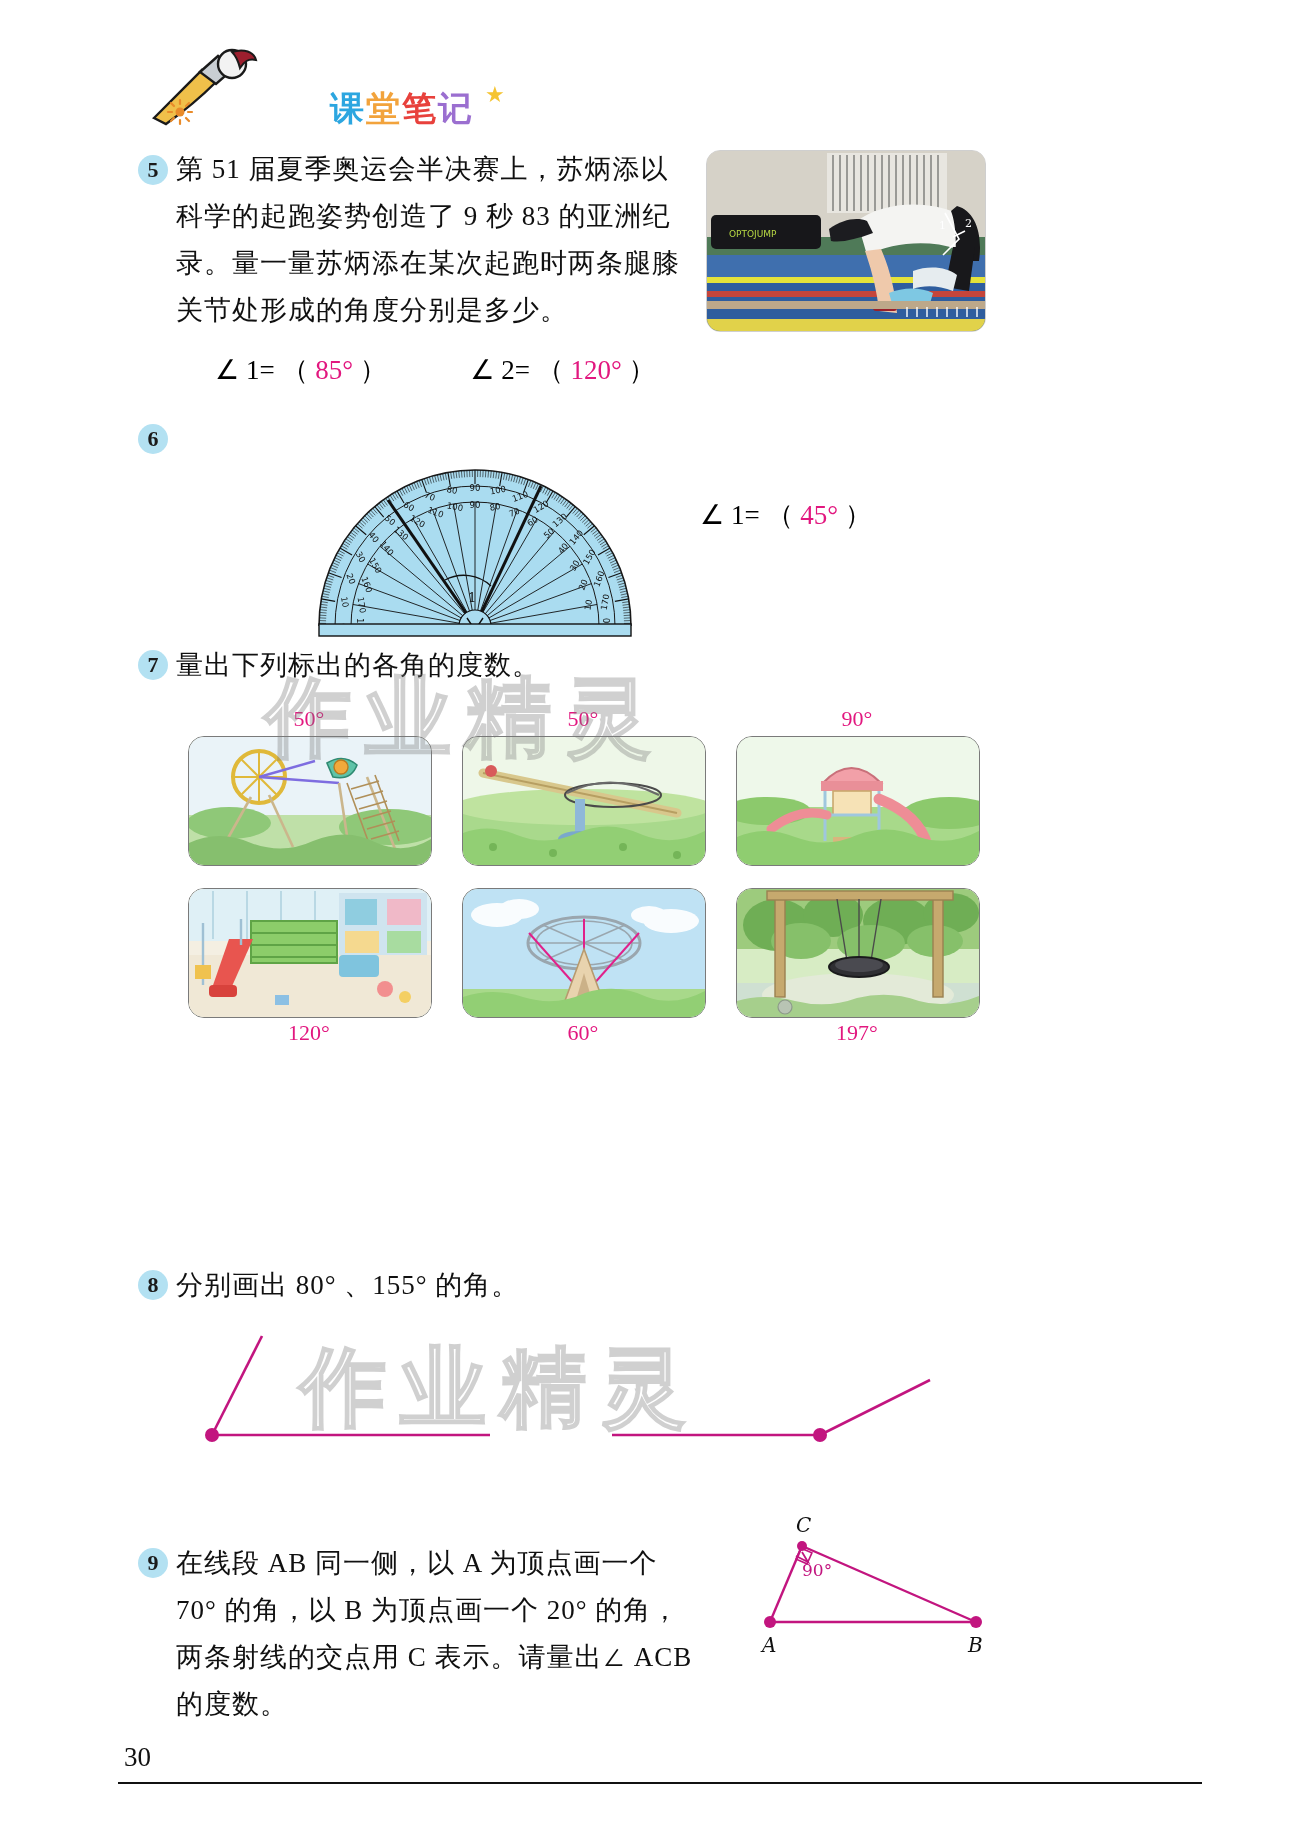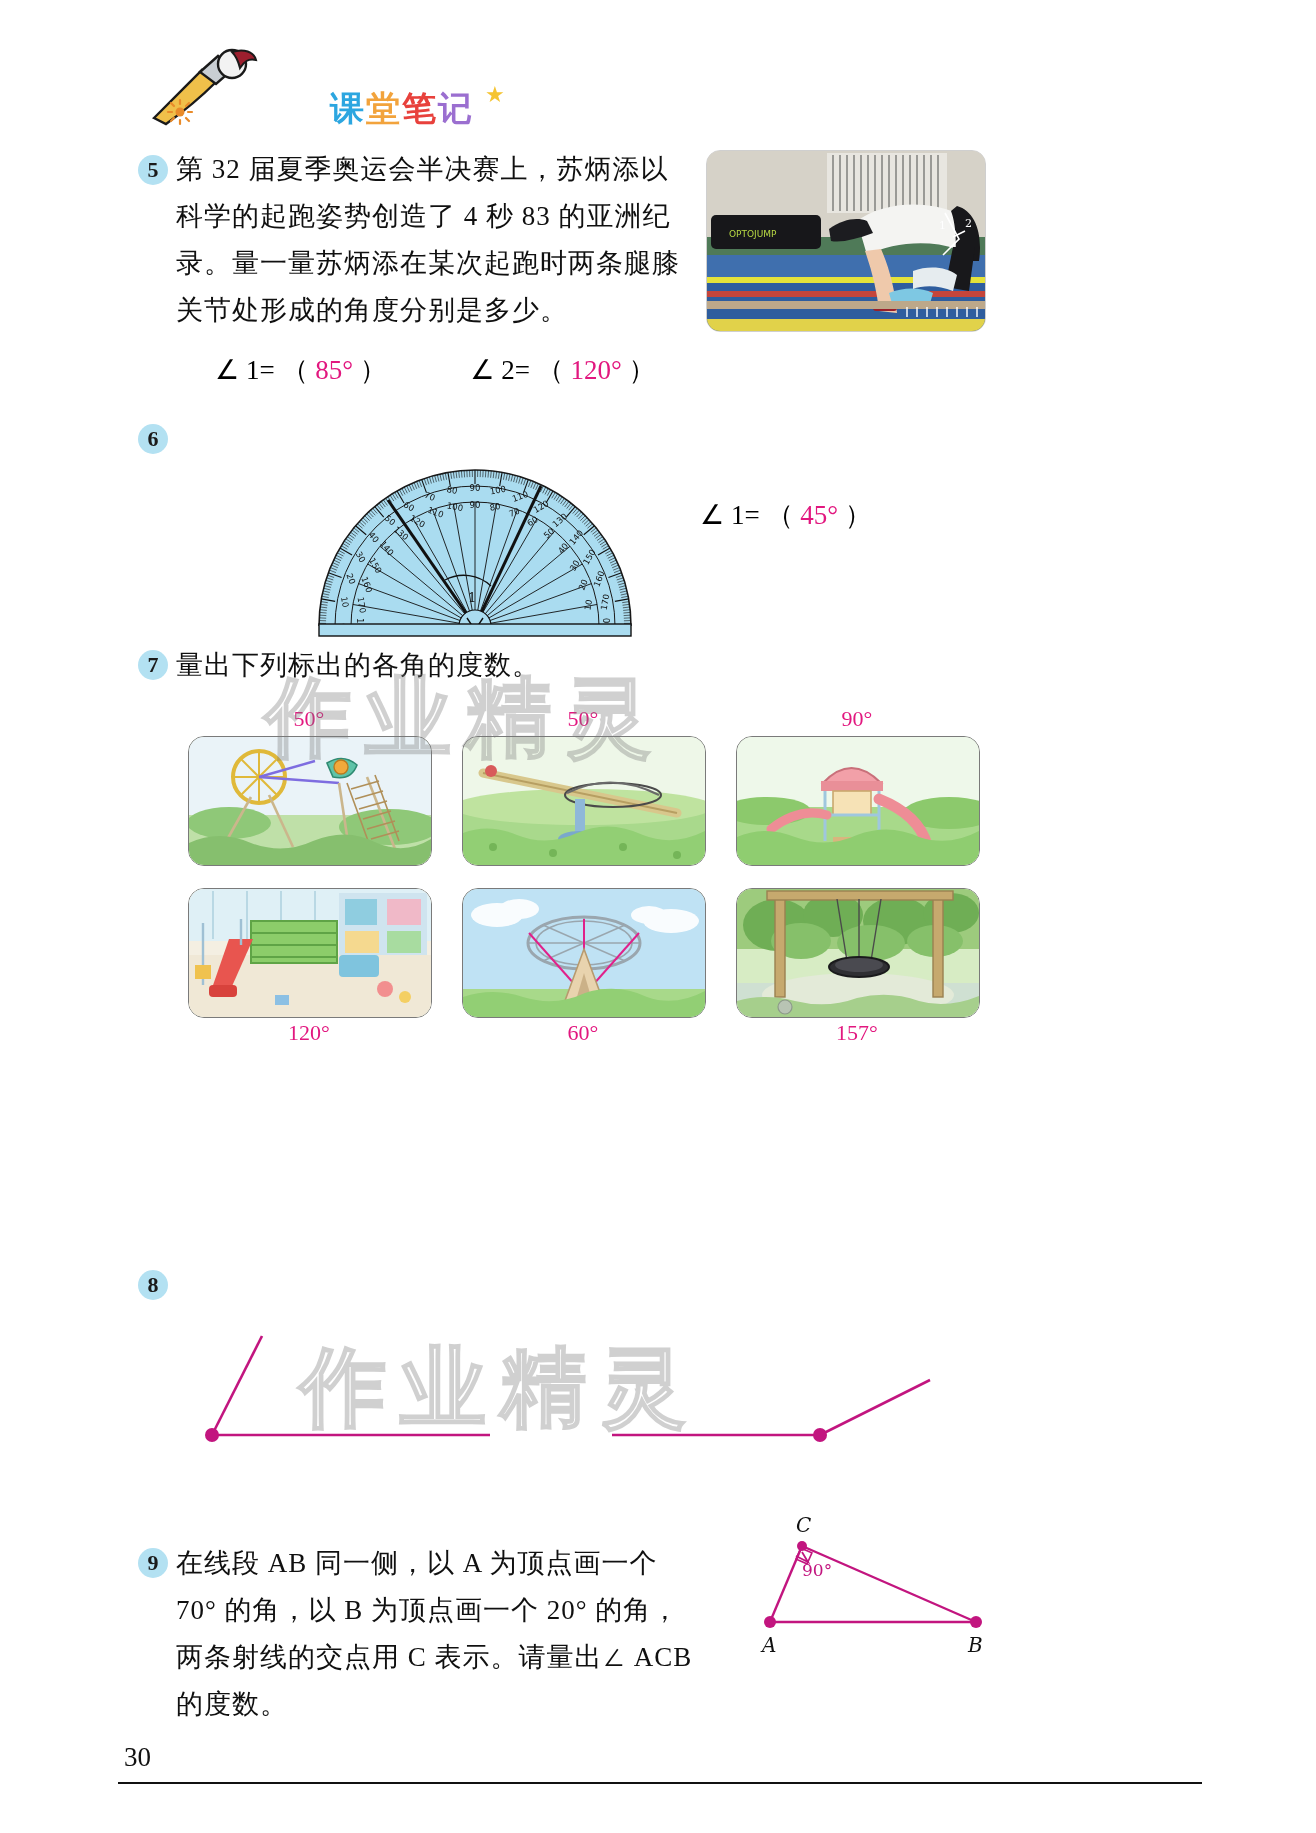--- a/index.html
+++ b/index.html
@@ -161,21 +161,21 @@
         <line x1="46" y1="60" x2="49" y2="57"></line>
       </g>
     </svg>
     <div class="header-title">
       <span class="h1">课</span><span class="h2">堂</span><span class="h3">笔</span><span class="h4">记</span>
     </div>
     <div class="star">★</div>
   </div>
 
   <div class="qnum" id="q5-num">5</div>
-  <div class="qtext" id="q5-text">第 32 届夏季奥运会半决赛上，苏炳添以科学的起跑姿势创造了 4 秒 83 的亚洲纪录。量一量苏炳添在某次起跑时两条腿膝关节处形成的角度分别是多少。</div>
+  <div class="qtext" id="q5-text">第 51 届夏季奥运会半决赛上，苏炳添以科学的起跑姿势创造了 9 秒 83 的亚洲纪录。量一量苏炳添在某次起跑时两条腿膝关节处形成的角度分别是多少。</div>
 
   <div class="photo5">
     <svg width="278" height="180" viewBox="0 0 278 180">
       <rect x="0" y="0" width="278" height="180" fill="#cfcabf"></rect>
       <rect x="0" y="0" width="278" height="88" fill="#d6d2c8"></rect>
       <rect x="120" y="2" width="120" height="60" fill="#e8e6e0"></rect>
       <g stroke="#9a9a96" stroke-width="2">
         <line x1="126" y1="4" x2="126" y2="60"></line>
           <line x1="133" y1="4" x2="133" y2="60"></line>
         <line x1="140" y1="4" x2="140" y2="60"></line>
@@ -719,25 +719,26 @@
             <line x1="100" y1="10" x2="110" y2="72"></line>
             <line x1="144" y1="10" x2="134" y2="72"></line>
             <line x1="122" y1="10" x2="122" y2="72"></line>
           </g>
           <ellipse cx="122" cy="78" rx="30" ry="10" fill="#2f2f33" stroke="#1a1a1c" stroke-width="2"></ellipse>
           <ellipse cx="122" cy="76" rx="24" ry="7" fill="#4a4a50"></ellipse>
           <path d="M0 112 q28 -8 58 0 q32 8 62 -3 q32 -8 62 3 q28 8 60 -5 v21 H0 Z" fill="#a6cf8c"></path>
           <circle cx="48" cy="118" r="7" fill="#b8c4b4" stroke="#8d9a8a" stroke-width="1.2"></circle>
         </svg>
       </div>
-      <div class="celllabel lbl-bot">157°</div>
+      <div class="celllabel lbl-bot">197°</div>
     </div>
   </div>
 
   <div class="qnum" id="q8-num">8</div>
+  <div class="qtext" id="q8-text">分别画出 80° 、155° 的角。</div>
 
   <div class="draw8">
     <svg width="900" height="170" viewBox="0 0 900 170">
       <g stroke="#c2157f" stroke-width="2.6" fill="none">
         <line x1="52" y1="115" x2="330" y2="115"></line>
         <line x1="52" y1="115" x2="102" y2="16"></line>
         <circle cx="52" cy="115" r="7" fill="#c2157f" stroke="none"></circle>
       </g>
       <g stroke="#c2157f" stroke-width="2.6" fill="none">
         <line x1="560" y1="115" x2="352" y2="115" transform="translate(100,0)"></line>

